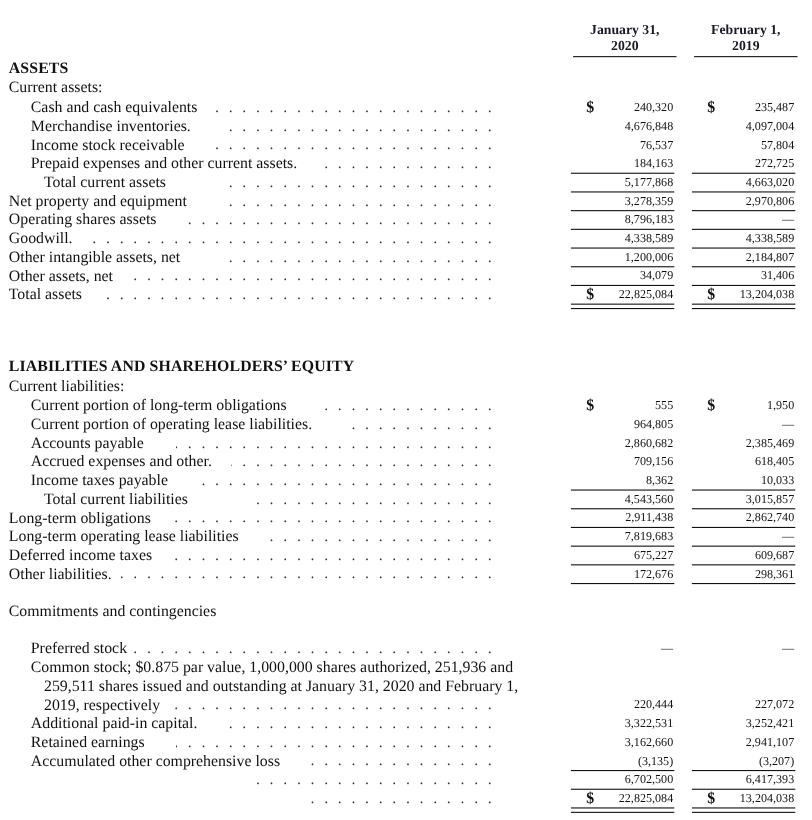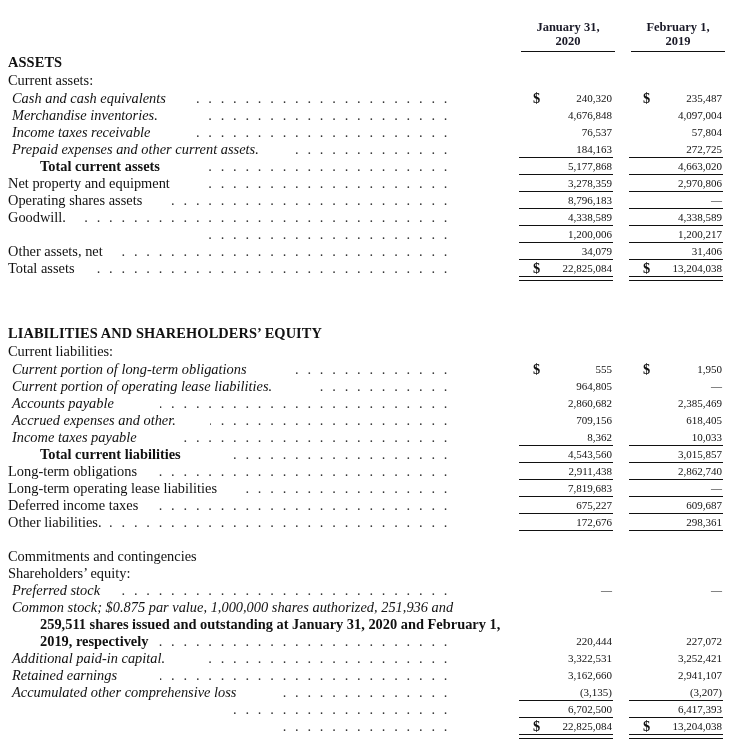--- a/index.html
+++ b/index.html
@@ -47,22 +47,22 @@
     height: 17px;
   }
   .label {
     position: absolute;
     top: 0;
     white-space: nowrap;
     font-size: 14.4px;
     line-height: 17px;
   }
   .lvl0 { left: 8px; }
-  .lvl1 { left: 12px; font-style: italic; }
-  .lvl2 { left: 40px; font-weight: bold; }
+  .lvl1 { left: 28px; }
+  .lvl2 { left: 40px; }
   .sect {
     font-weight: bold;
     letter-spacing: 0.1px;
   }
 
   
   .leader {
     position: absolute;
     top: 0;
     height: 17px;
@@ -153,21 +153,21 @@
   </div>
 
   <div class="row" style="top:95px">
     <div class="label lvl1">Merchandise inventories.</div>
     <div class="leader" style="width:245px; left:205px">. . . . . . . . . . . . . . . . . . . . . . . . . . . . . . . . . . . . . . . . . . . . . . . . . . . . . . . . . . . . . . . . . . . .</div>
     <div class="num col-a">4,676,848</div>
     <div class="num col-b">4,097,004</div>
   </div>
 
   <div class="row" style="top:112px">
-    <div class="label lvl1">Income taxes receivable</div>
+    <div class="label lvl1">Income stock receivable</div>
     <div class="leader" style="width:255px; left:195px">. . . . . . . . . . . . . . . . . . . . . . . . . . . . . . . . . . . . . . . . . . . . . . . . . . . . . . . . . . . . . . . . . . . .</div>
     <div class="num col-a">76,537</div>
     <div class="num col-b">57,804</div>
   </div>
 
   <div class="row" style="top:129px">
     <div class="label lvl1">Prepaid expenses and other current assets.</div>
     <div class="leader" style="width:155px; left:295px">. . . . . . . . . . . . . . . . . . . . . . . . . . . . . . . . . . . . . . . . . . . . . . . . . . . . . . . . . . . . . . . . . . . .</div>
     <div class="num col-a">184,163</div>
     <div class="num col-b">272,725</div>
@@ -205,23 +205,24 @@
   <div class="row" style="top:197px">
     <div class="label lvl0">Goodwill.</div>
     <div class="leader" style="width:375px; left:75px">. . . . . . . . . . . . . . . . . . . . . . . . . . . . . . . . . . . . . . . . . . . . . . . . . . . . . . . . . . . . . . . . . . . .</div>
     <div class="num col-a">4,338,589</div>
     <div class="num col-b">4,338,589</div>
     <div class="urule a"></div>
     <div class="urule b"></div>
   </div>
 
   <div class="row" style="top:214px">
+    <div class="label lvl0">Other intangible assets, net</div>
     <div class="leader" style="width:250px; left:200px">. . . . . . . . . . . . . . . . . . . . . . . . . . . . . . . . . . . . . . . . . . . . . . . . . . . . . . . . . . . . . . . . . . . .</div>
     <div class="num col-a">1,200,006</div>
-    <div class="num col-b">1,200,217</div>
+    <div class="num col-b">2,184,807</div>
     <div class="urule a"></div>
     <div class="urule b"></div>
   </div>
 
   <div class="row" style="top:231px">
     <div class="label lvl0">Other assets, net</div>
     <div class="leader" style="width:335px; left:115px">. . . . . . . . . . . . . . . . . . . . . . . . . . . . . . . . . . . . . . . . . . . . . . . . . . . . . . . . . . . . . . . . . . . .</div>
     <div class="num col-a">34,079</div>
     <div class="num col-b">31,406</div>
     <div class="urule a"></div>
@@ -328,23 +329,20 @@
     <div class="num col-a">172,676</div>
     <div class="num col-b">298,361</div>
     <div class="urule a"></div>
     <div class="urule b"></div>
   </div>
 
   <div class="row" style="top:536px">
     <div class="label lvl0">Commitments and contingencies</div>
   </div>
 
-  <div class="row" style="top:553px">
-    <div class="label lvl0">Shareholders’ equity:</div>
-  </div>
 
   <div class="row" style="top:570px">
     <div class="label lvl1">Preferred stock</div>
     <div class="leader" style="width:330px; left:120px">. . . . . . . . . . . . . . . . . . . . . . . . . . . . . . . . . . . . . . . . . . . . . . . . . . . . . . . . . . . . . . . . . . . .</div>
     <div class="num col-a">—</div>
     <div class="num col-b">—</div>
   </div>
 
   <div class="row" style="top:587px">
     <div class="label lvl1">Common stock; $0.875 par value, 1,000,000 shares authorized, 251,936 and</div>

